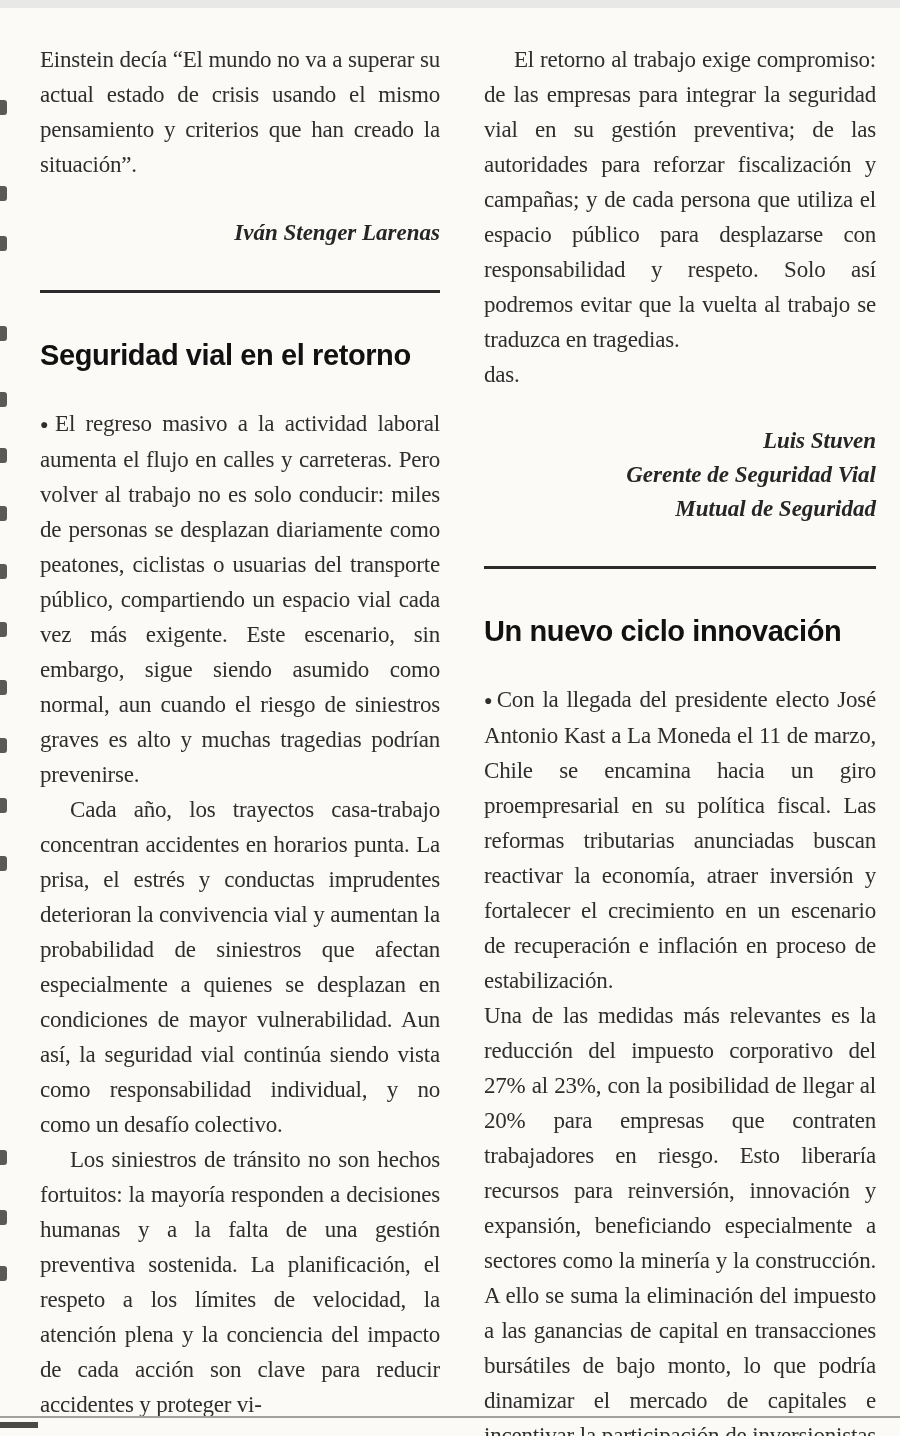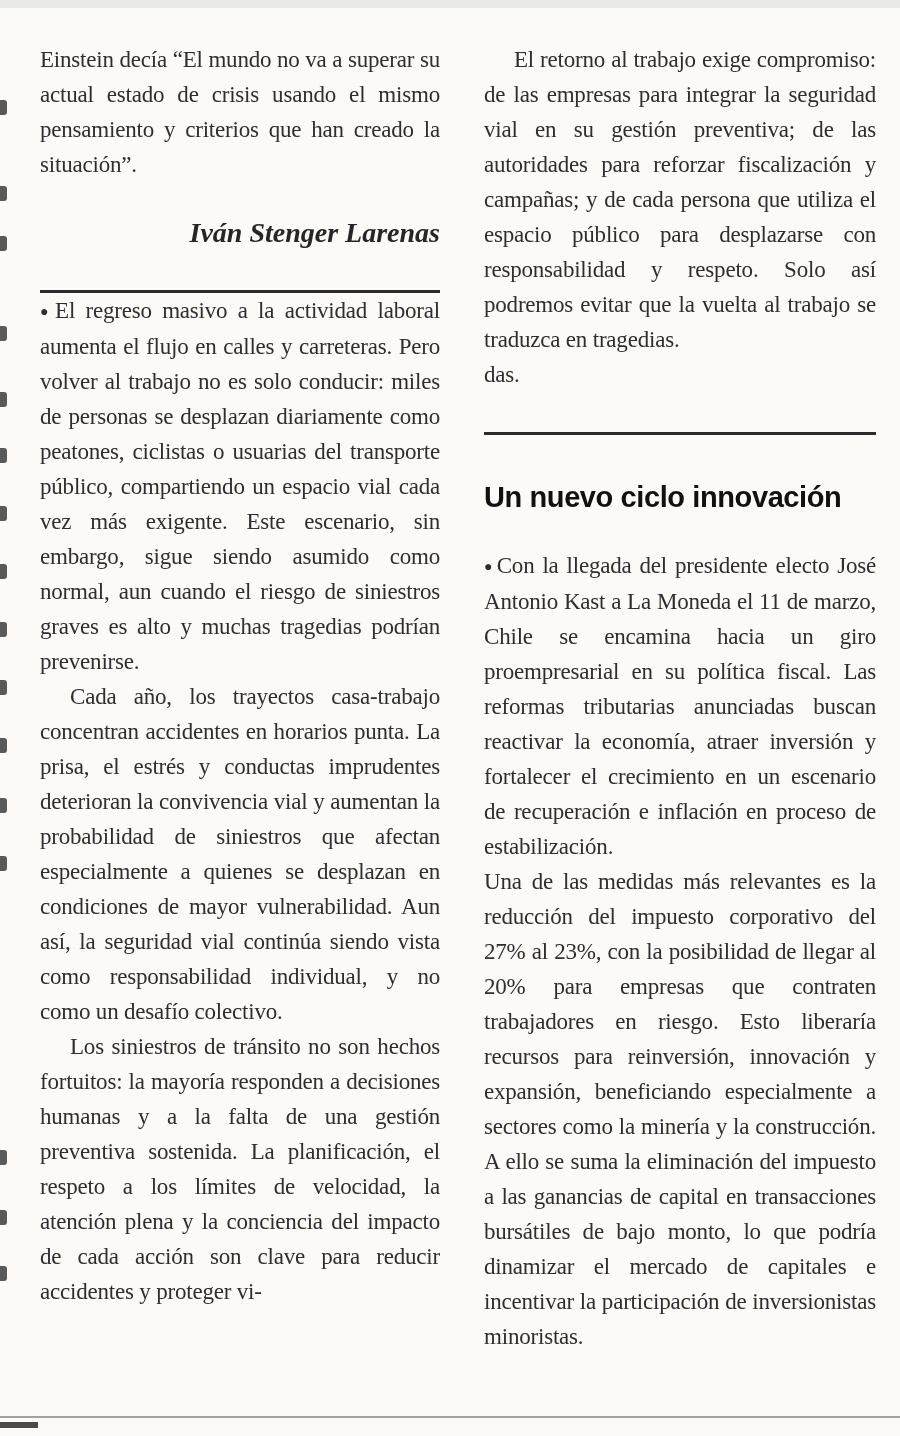--- a/index.html
+++ b/index.html
@@ -40,21 +40,21 @@
 
   .bullet {
     font-size: 14px;
     vertical-align: 2px;
     margin-right: 2px;
     color: #2e2e2e;
   }
 
   .signature {
     margin: 34px 0 0 0;
-    font-size: 28px;
+    font-size: 23px;
     line-height: 34px;
     font-weight: 700;
     font-style: italic;
     text-align: right;
     color: #262626;
   }
   .signature-block .signature { margin: 0; }
   .signature-block { margin-top: 32px; }
 
   .rule {
@@ -127,35 +127,41 @@
   <div class="columns">
 
     <div class="col col-left">
 
       <p class="body">Einstein decía “El mundo no va a superar su actual estado de crisis usando el mismo pensamiento y criterios que han creado la situación”.</p>
 
       <p class="signature">Iván Stenger Larenas</p>
 
       <hr class="rule">
 
+      <h2 class="letter-title">Seguridad vial en el retorno</h2>
 
       <p class="body"><span class="bullet">●</span><span>El regreso masivo a la actividad laboral aumenta el flujo en calles y carreteras. Pero volver al trabajo no es solo conducir: miles de personas se desplazan diariamente como peatones, ciclistas o usuarias del transporte público, compartiendo un espacio vial cada vez más exigente. Este escenario, sin embargo, sigue siendo asumido como normal, aun cuando el riesgo de siniestros graves es alto y muchas tragedias podrían prevenirse.</span></p>
 
       <p class="body indent">Cada año, los trayectos casa-trabajo concentran accidentes en horarios punta. La prisa, el estrés y conductas imprudentes deterioran la convivencia vial y aumentan la probabilidad de siniestros que afectan especialmente a quienes se desplazan en condiciones de mayor vulnerabilidad. Aun así, la seguridad vial continúa siendo vista como responsabilidad individual, y no como un desafío colectivo.</p>
 
       <p class="body indent">Los siniestros de tránsito no son hechos fortuitos: la mayoría responden a decisiones humanas y a la falta de una gestión preventiva sostenida. La planificación, el respeto a los límites de velocidad, la atención plena y la conciencia del impacto de cada acción son clave para reducir accidentes y proteger vi-</p>
 
     </div>
 
     <div class="col col-right">
 
       <p class="body indent">El retorno al trabajo exige compromiso: de las empresas para integrar la seguridad vial en su gestión preventiva; de las autoridades para reforzar fiscalización y campañas; y de cada persona que utiliza el espacio público para desplazarse con responsabilidad y respeto. Solo así podremos evitar que la vuelta al trabajo se traduzca en tragedias.</p>
 
       <p class="body">das.</p>
 
+      <div class="signature-block">
+        <p class="signature">Luis Stuven</p>
+        <p class="signature">Gerente de Seguridad Vial</p>
+        <p class="signature">Mutual de Seguridad</p>
+      </div>
 
       <hr class="rule">
 
       <h2 class="letter-title">Un nuevo ciclo innovación</h2>
 
       <p class="body"><span class="bullet">●</span><span>Con la llegada del presidente electo José Antonio Kast a La Moneda el 11 de marzo, Chile se encamina hacia un giro proempresarial en su política fiscal. Las reformas tributarias anunciadas buscan reactivar la economía, atraer inversión y fortalecer el crecimiento en un escenario de recuperación e inflación en proceso de estabilización.</span></p>
 
       <p class="body">Una de las medidas más relevantes es la reducción del impuesto corporativo del 27% al 23%, con la posibilidad de llegar al 20% para empresas que contraten trabajadores en riesgo. Esto liberaría recursos para reinversión, innovación y expansión, beneficiando especialmente a sectores como la minería y la construcción. A ello se suma la eliminación del impuesto a las ganancias de capital en transacciones bursátiles de bajo monto, lo que podría dinamizar el mercado de capitales e incentivar la participación de inversionistas minoristas.</p>
 
     </div>

